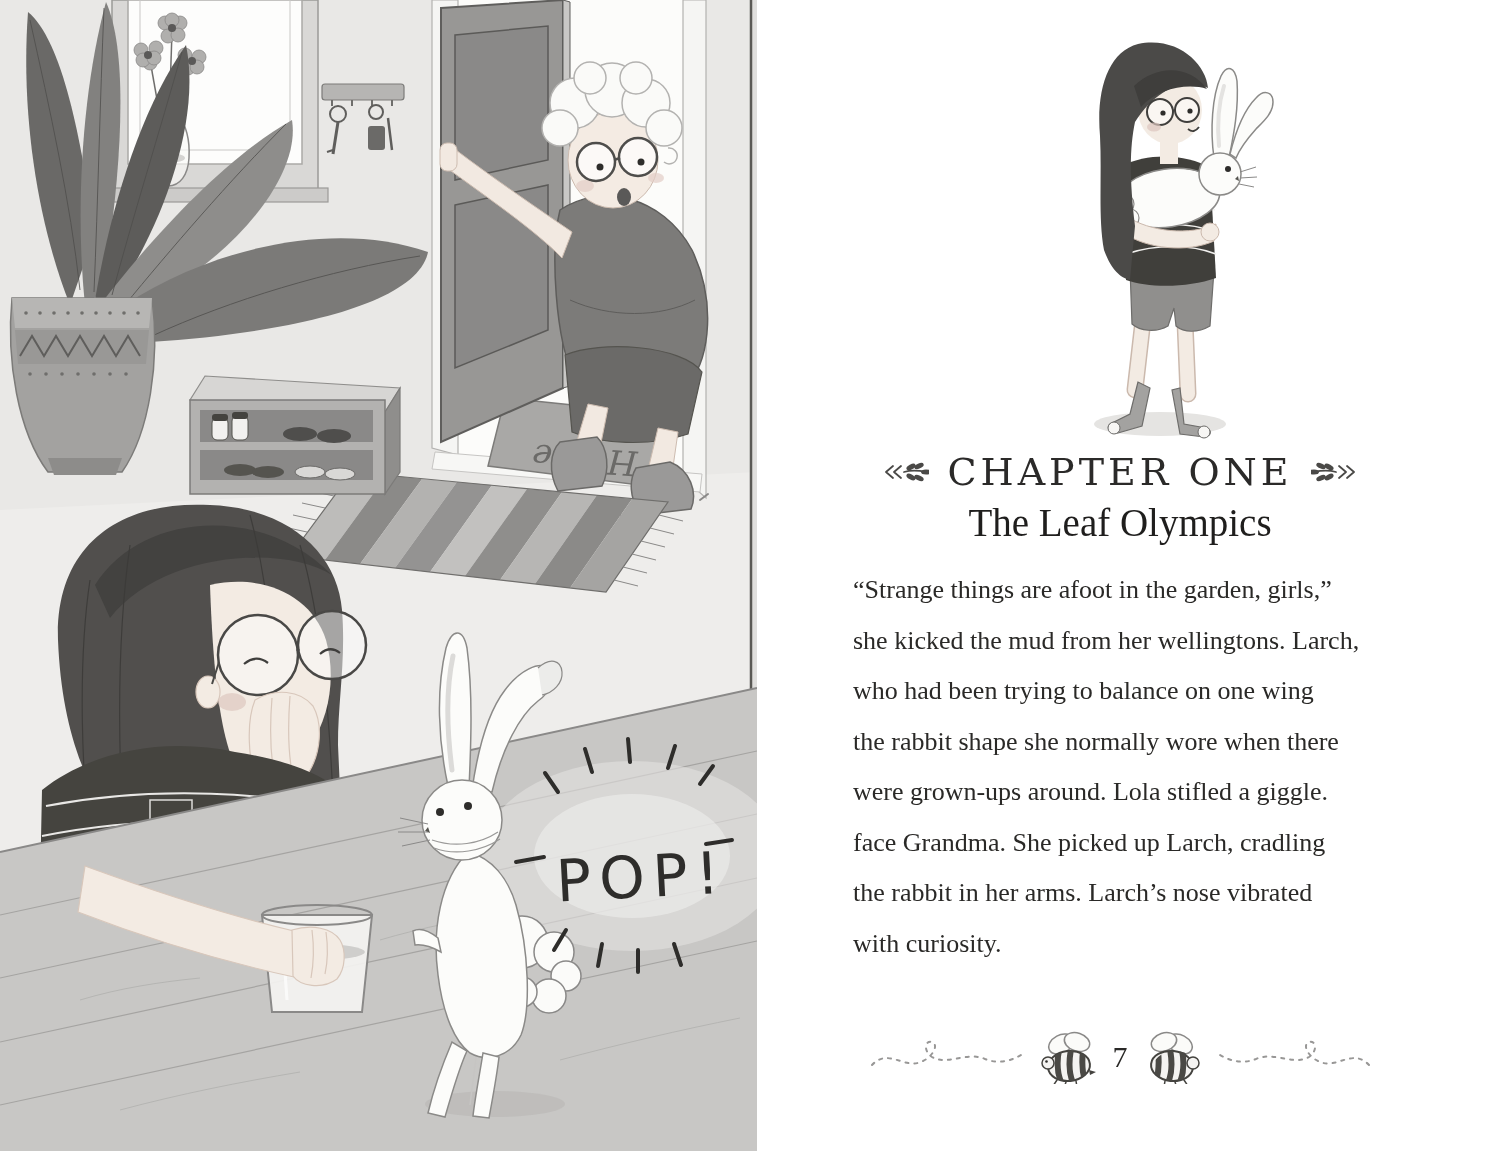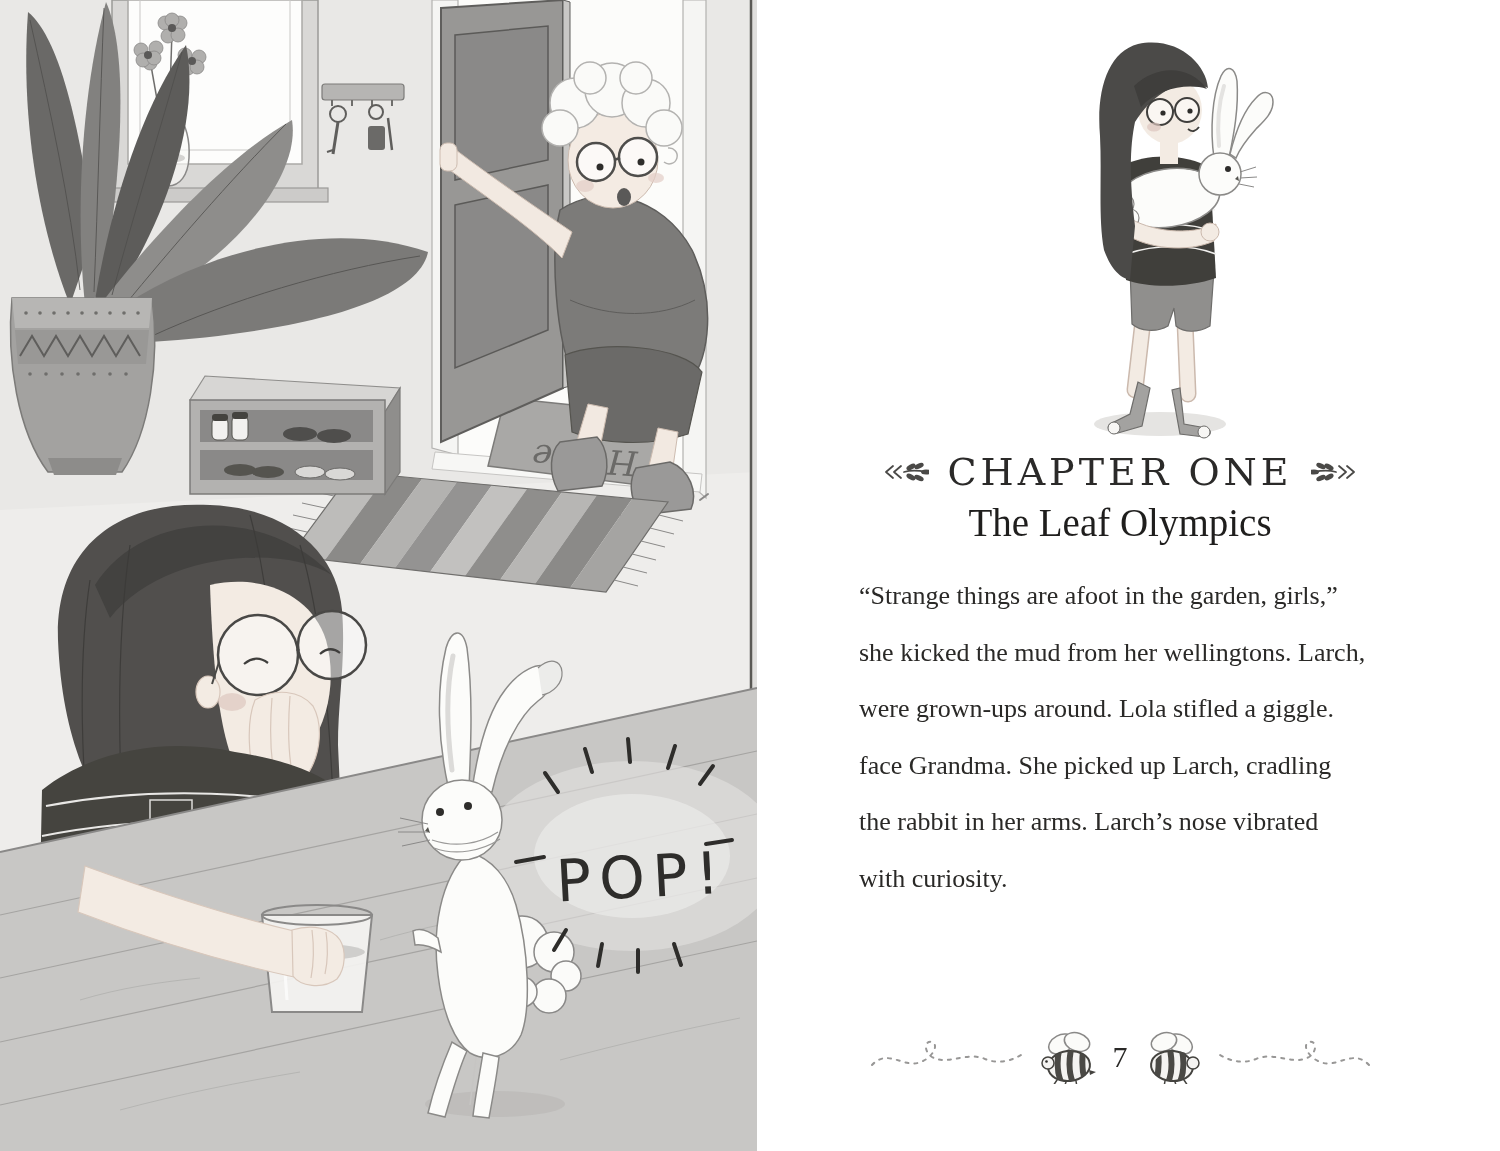--- a/index.html
+++ b/index.html
@@ -7,21 +7,21 @@
           font-family:"Liberation Serif", serif;color:#2a2927;}
   .left-page{position:absolute;left:0;top:0;width:757px;height:1151px;}
   .left-page svg{display:block;}
   .right-col{position:absolute;left:770px;top:0;width:700px;height:1151px;}
   .spot-illo{position:absolute;left:268px;top:26px;width:240px;height:415px;}
   .chapter-row{position:absolute;left:0;top:450px;width:700px;display:flex;justify-content:center;align-items:center;gap:18px;}
   .chapter-heading{font-family:"DejaVu Serif", serif;font-size:38px;letter-spacing:4px;color:#2b2a29;white-space:nowrap;}
   .chapter-title{position:absolute;left:0;top:500px;width:700px;text-align:center;
                  font-family:"Liberation Serif", serif;font-size:39px;color:#1f1e1d;}
   .body-text{position:absolute;left:73px;top:560px;width:580px;font-size:26px;line-height:40.5px;color:#2a2927;}
-  .body-text p{margin:16px;white-space:pre-wrap;}
+  .body-text p{margin:10px;white-space:pre-wrap;}
   .body-text p.indent{text-indent:30px;}
   .body-text .it{font-style:italic;}
   .footer-row{position:absolute;left:0;top:1030px;width:700px;display:flex;justify-content:center;align-items:center;gap:12px;}
   .page-number{font-family:"Liberation Serif", serif;font-size:30px;color:#2a2927;padding:0 4px;}
   .orn{display:block;}
 </style>
 </head>
 <body>
 
 <div class="spread">
@@ -440,20 +440,22 @@
           </g>
         </g>
       </svg>
     </div>
 
     <div class="chapter-title">The Leaf Olympics</div>
 
     <div class="body-text">
       <p class="line"><span>“Strange things are afoot in the garden, girls,”</span></p>
       <p class="line"><span>she kicked the mud from her wellingtons. Larch,</span></p>
+      <p class="line"><span>who had been trying to balance on one wing</span></p>
+      <p class="line"><span>the rabbit shape she normally wore when there</span></p>
       <p class="line"><span>were grown-ups around. Lola stifled a giggle.</span></p>
       <p class="line"><span>face Grandma. She picked up Larch, cradling</span></p>
       <p class="line"><span>the rabbit in her arms. Larch’s nose vibrated</span></p>
       <p class="line"><span>with curiosity.</span></p>
     </div>
 
     <div class="footer-row">
       <svg width="158" height="44" viewBox="0 0 158 44">
         <path d="M3,30 C20,12 36,36 54,26 C64,21 70,10 63,7 C56,5 54,16 63,22 C78,31 98,16 116,24 C128,29 142,27 155,18" fill="none" stroke="#989796" stroke-width="2" stroke-dasharray="3 6" stroke-linecap="round"></path>
       </svg>

